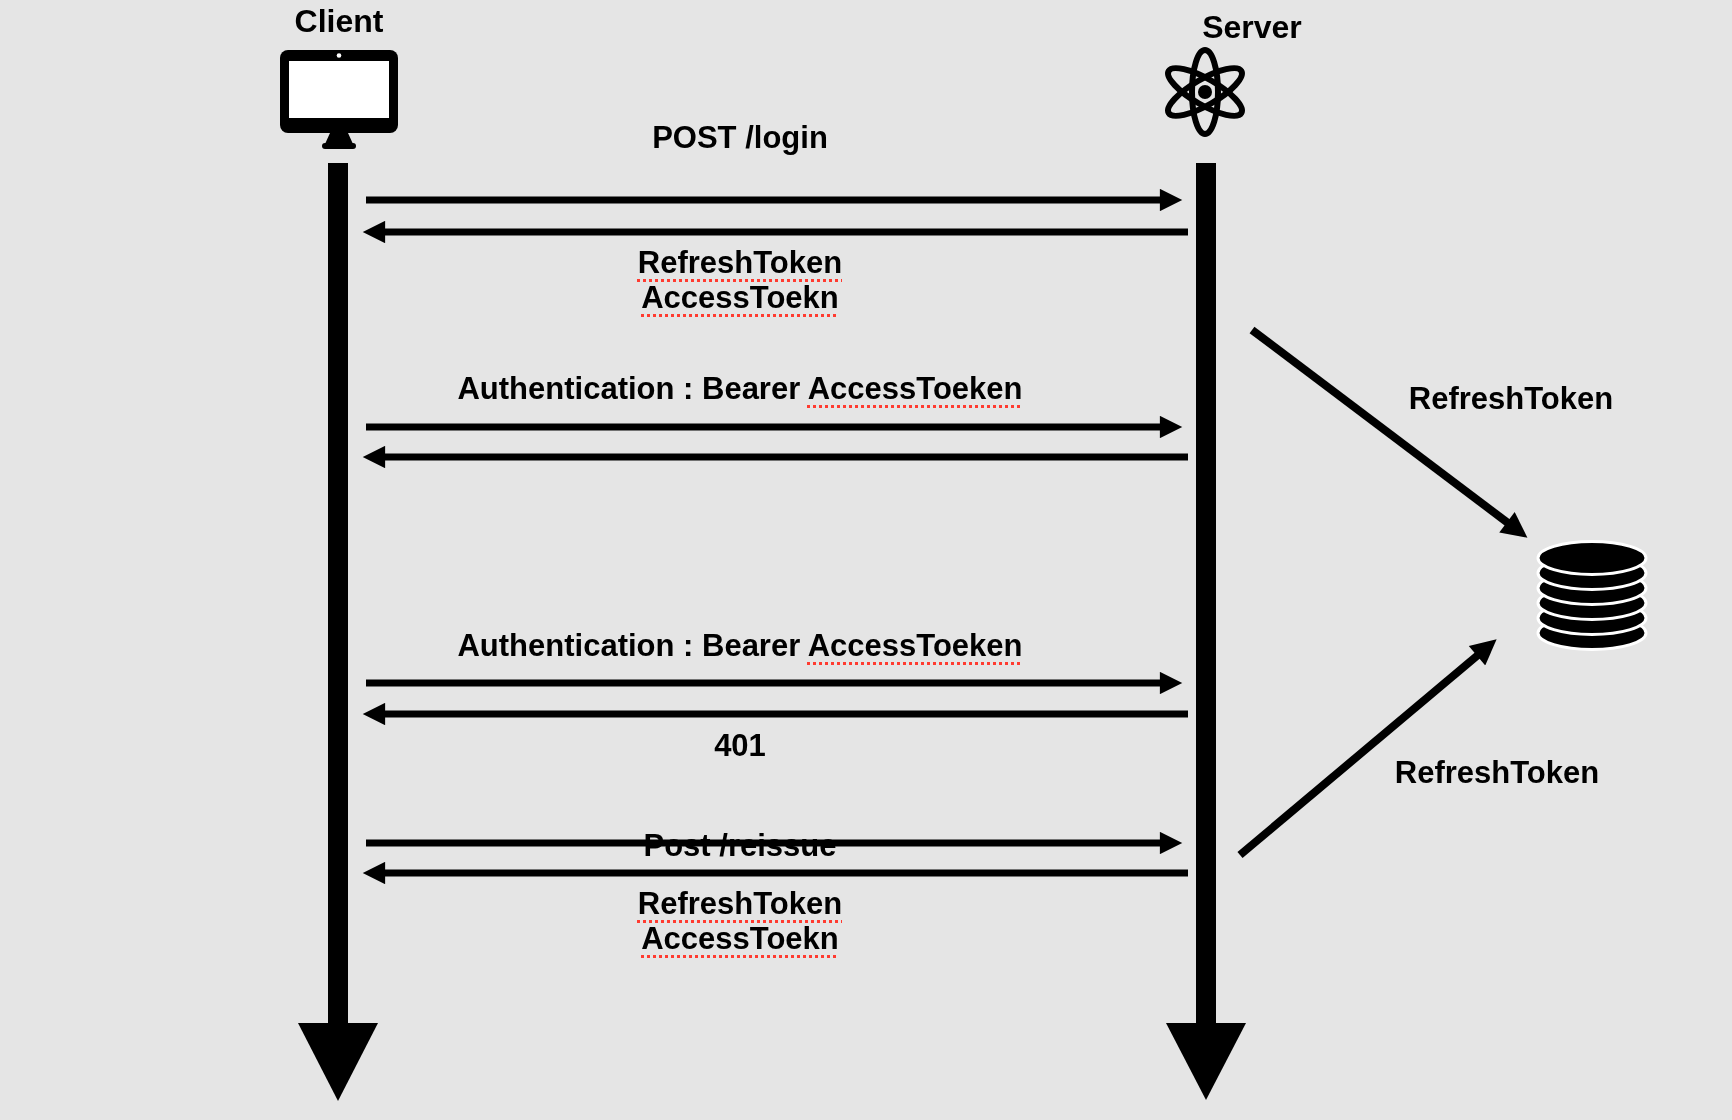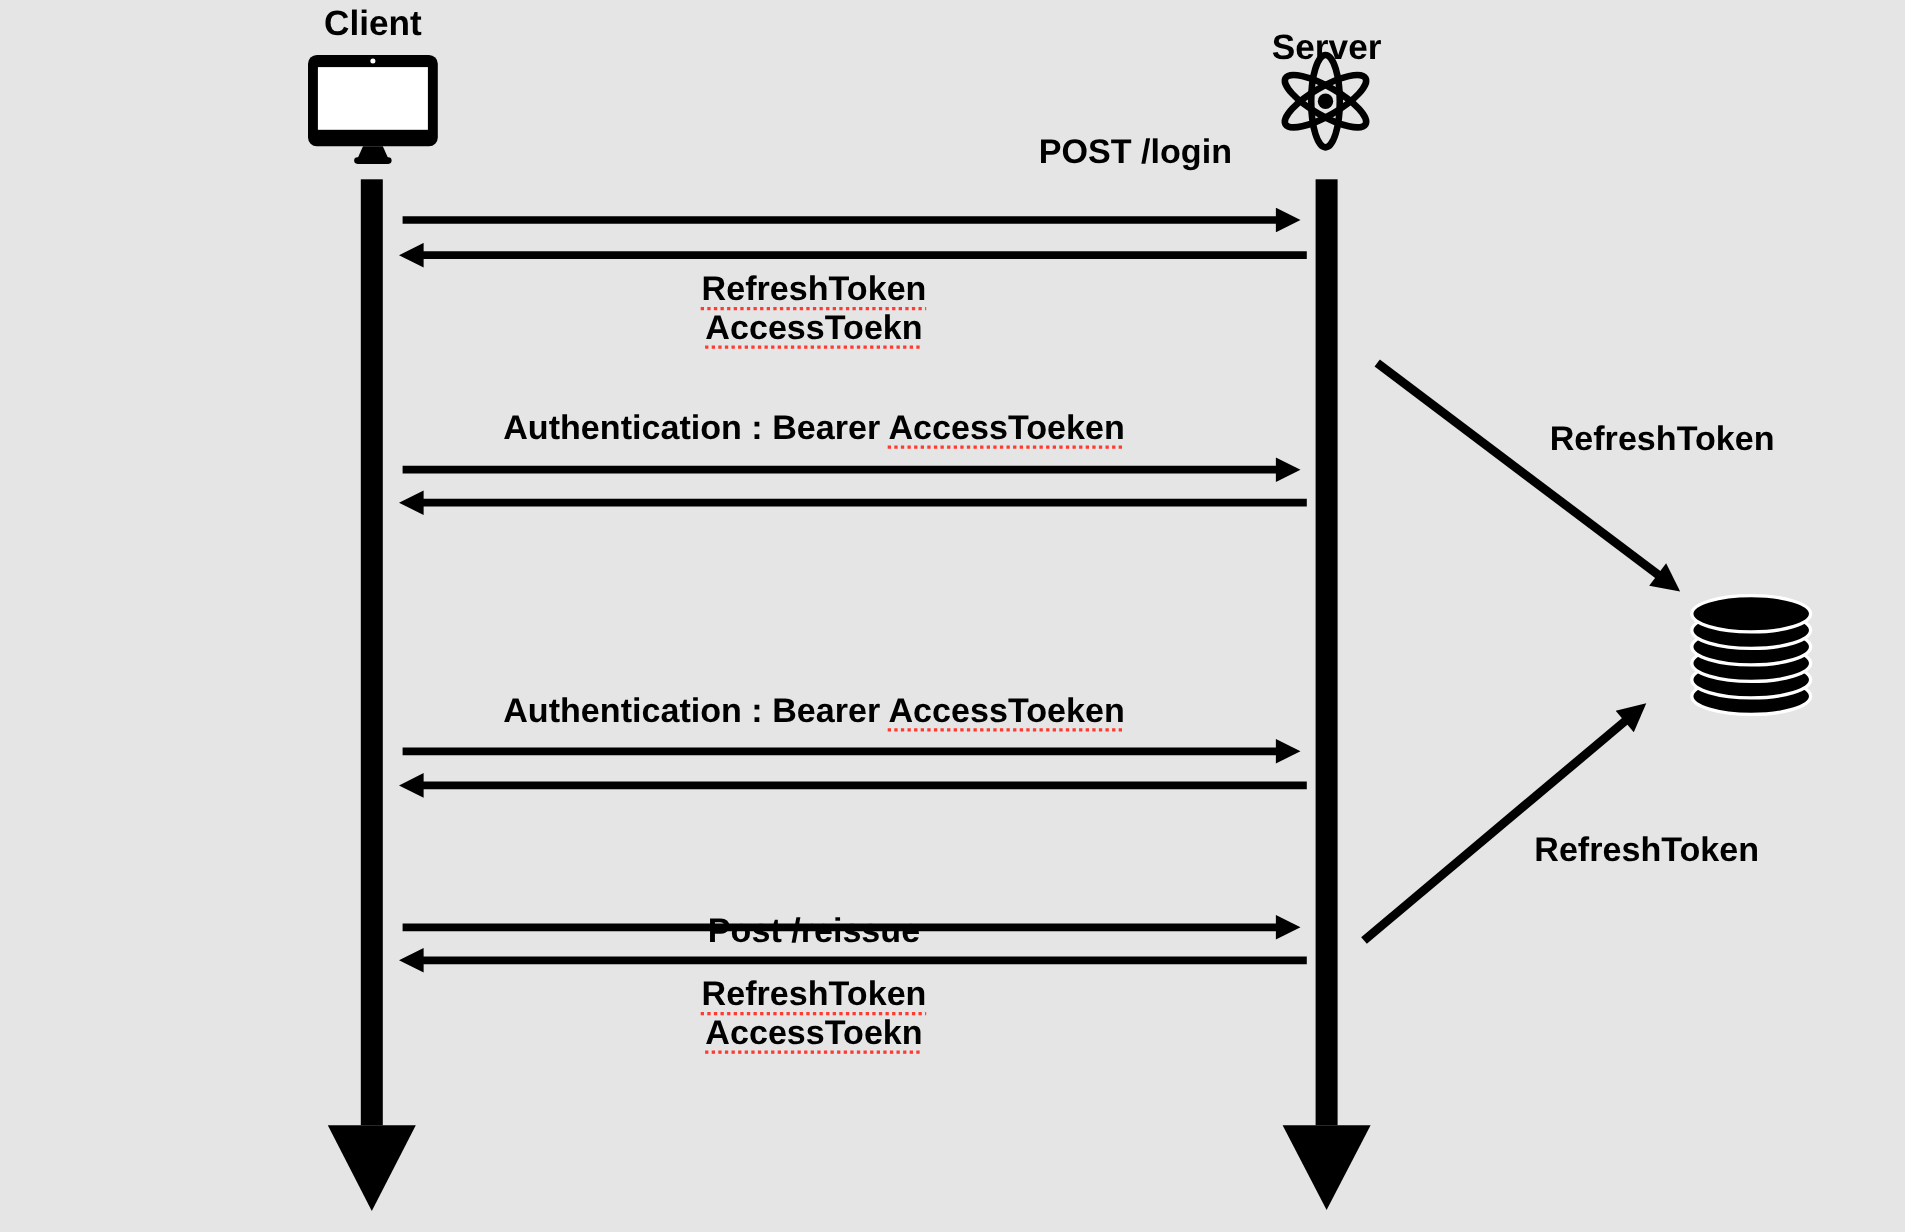--- a/index.html
+++ b/index.html
@@ -110,40 +110,43 @@
       <line x1="1188" y1="873" x2="384" y2="873" marker-end="url(#arrow)"></line>
     </g>
 
     <g stroke="#000000" stroke-width="8">
       <line x1="1252" y1="330" x2="1508" y2="523" marker-end="url(#arrow)"></line>
       <line x1="1240" y1="855" x2="1478" y2="655" marker-end="url(#arrow)"></line>
     </g>
   </svg>
 
   <div class="actor-title" style="left:339px; top:3px;">Client</div>
-  <div class="actor-title" style="left:1206px; top:9px;margin-top:16px;">Server</div>
+  <div class="actor-title" style="left:1252px; top:9px;">Server</div>
 
-  <div class="msg" style="top:120px;text-align:right;">
+  <div class="msg" style="top:120px;">
     <span>POST /login</span>
   </div>
 
   <div class="msg" style="top:245px;">
     <div class="sq">RefreshToken</div>
     <div class="sq">AccessToekn</div>
   </div>
 
   <div class="msg" style="top:371px;">
     <span>Authentication : Bearer </span><span class="sq">AccessToeken</span>
   </div>
 
 
   <div class="msg" style="top:628px;">
     <span>Authentication : Bearer </span><span class="sq">AccessToeken</span>
   </div>
 
+  <div class="msg" style="top:728px;">
+    <span>401</span>
+  </div>
 
   <div class="msg" style="top:786px;margin-top:42px;">
     <span>Post /reissue</span>
   </div>
 
   <div class="msg" style="top:886px;">
     <div class="sq">RefreshToken</div>
     <div class="sq">AccessToekn</div>
   </div>
 

